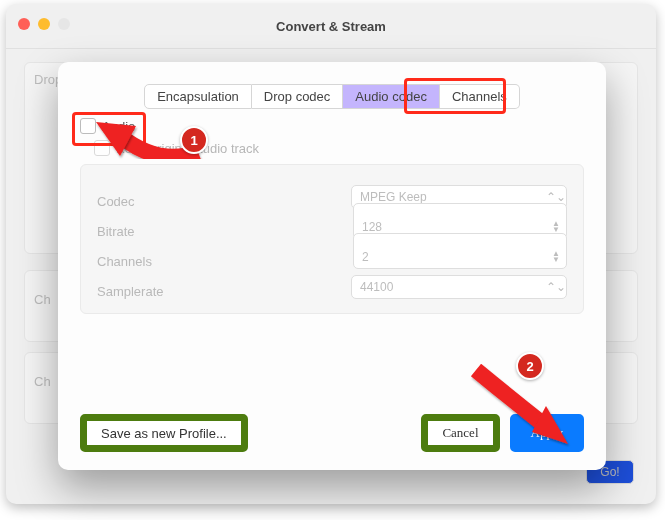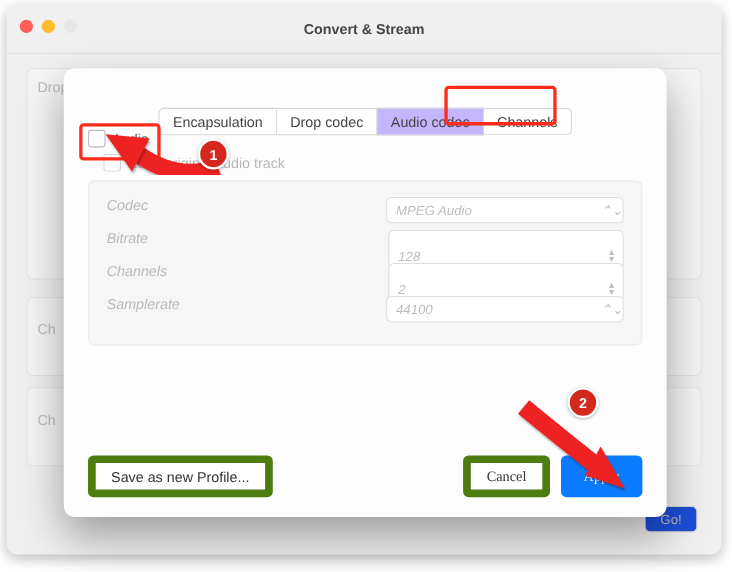--- a/index.html
+++ b/index.html
@@ -17,34 +17,34 @@
   .bg-hint.top{top:68px;}
   .bg-hint.mid{top:288px;}
   .bg-hint.low{top:370px;}
   .bg-panel{position:absolute;left:18px;right:18px;border:1px solid #e5e5e5;border-radius:6px;background:#f5f5f5;}
   .bg-panel.a{top:58px;height:190px;}
   .bg-panel.b{top:266px;height:70px;}
   .bg-panel.c{top:348px;height:70px;}
   .go-btn{position:absolute;right:22px;bottom:20px;width:46px;height:22px;border-radius:5px;background:#1d4ed8;border:1px solid #d9d9d9;font-size:12px;color:#bdbdbd;display:flex;align-items:center;justify-content:center;}
   
   .sheet{position:absolute;top:62px;left:58px;width:548px;height:408px;background:#fdfdfd;border-radius:10px;box-shadow:0 18px 40px rgba(0,0,0,.35);}
-  .tabs{display:flex;justify-content:center;gap:0;margin-top:36px;}
+  .tabs{display:flex;justify-content:center;gap:0;margin-top:22px;}
   .tab{padding:4px 12px;border:1px solid #d6d6d6;background:#fff;font-size:13px;color:#444;cursor:pointer;}
   .tab:first-child{border-radius:5px 0 0 5px;}
   .tab:last-child{border-radius:0 5px 5px 0;}
   .tab+.tab{border-left:none;}
   .tab.active{background:#c4b5fd;}
   .audio-group{position:absolute;left:22px;right:22px;top:56px;}
   .cb-row{display:flex;align-items:center;gap:6px;margin-bottom:6px;}
   .cb{width:14px;height:14px;border:1px solid #bcbcbc;border-radius:3px;background:#fff;display:inline-block;}
   .cb.dis{opacity:.55;}
   .cb-label{color:#555;}
   .cb-label.dis{color:#b7b7b7;}
   .form-box{margin-top:8px;border:1px solid #eaeaea;border-radius:6px;background:#f6f6f6;padding:14px 16px;}
-  .field{display:flex;align-items:flex-start;justify-content:space-between;height:30px;font-style:italic;}
+  .field{display:flex;align-items:flex-end;justify-content:space-between;height:30px;}
   .field-label{color:#b9b9b9;}
   .sel{width:200px;height:22px;border:1px solid #dedede;border-radius:5px;background:#fff;display:flex;align-items:center;justify-content:space-between;padding:0 6px 0 8px;color:#bdbdbd;font-size:12px;}
   .sel .caret{width:14px;text-align:center;color:#bdbdbd;}
   .stepper{width:200px;height:22px;border:1px solid #dedede;border-radius:5px;background:#fff;display:flex;align-items:center;justify-content:space-between;padding:12px 4px 0 8px;color:#bdbdbd;font-size:12px;}
   .step-arrows{display:flex;flex-direction:column;line-height:6px;font-size:8px;color:#bdbdbd;padding-right:2px;}
   .footer{position:absolute;left:22px;right:22px;bottom:18px;display:flex;align-items:center;justify-content:space-between;}
   .btn{height:24px;padding:0 14px;border-radius:5px;border:7px solid #4d7c0f;background:#fff;font-size:13px;color:#333;display:inline-flex;align-items:center;cursor:pointer;}
   .btn.primary{background:#0a7bff;border-color:#0a7bff;color:#fff;font-weight:500;}
   .footer-right{display:flex;gap:10px;font-family:Liberation Serif, serif;}
   
@@ -97,21 +97,21 @@
       </div>
       <div class="cb-row" style="margin-left:14px;">
         <span class="cb dis"></span>
         <span class="cb-label dis">Keep original audio track</span>
       </div>
 
       <div class="form-box">
         <div class="field">
           <span class="field-label">Codec</span>
           <div class="sel">
-            <span>MPEG Audio</span>
+            <span>MPEG Keep</span>
             <span class="caret">⌃⌄</span>
           </div>
         </div>
         <div class="field">
           <span class="field-label">Bitrate</span>
           <div class="stepper">
             <span>128</span>
             <span class="step-arrows">
                 <span>▲</span>
                 <span>▼</span>

